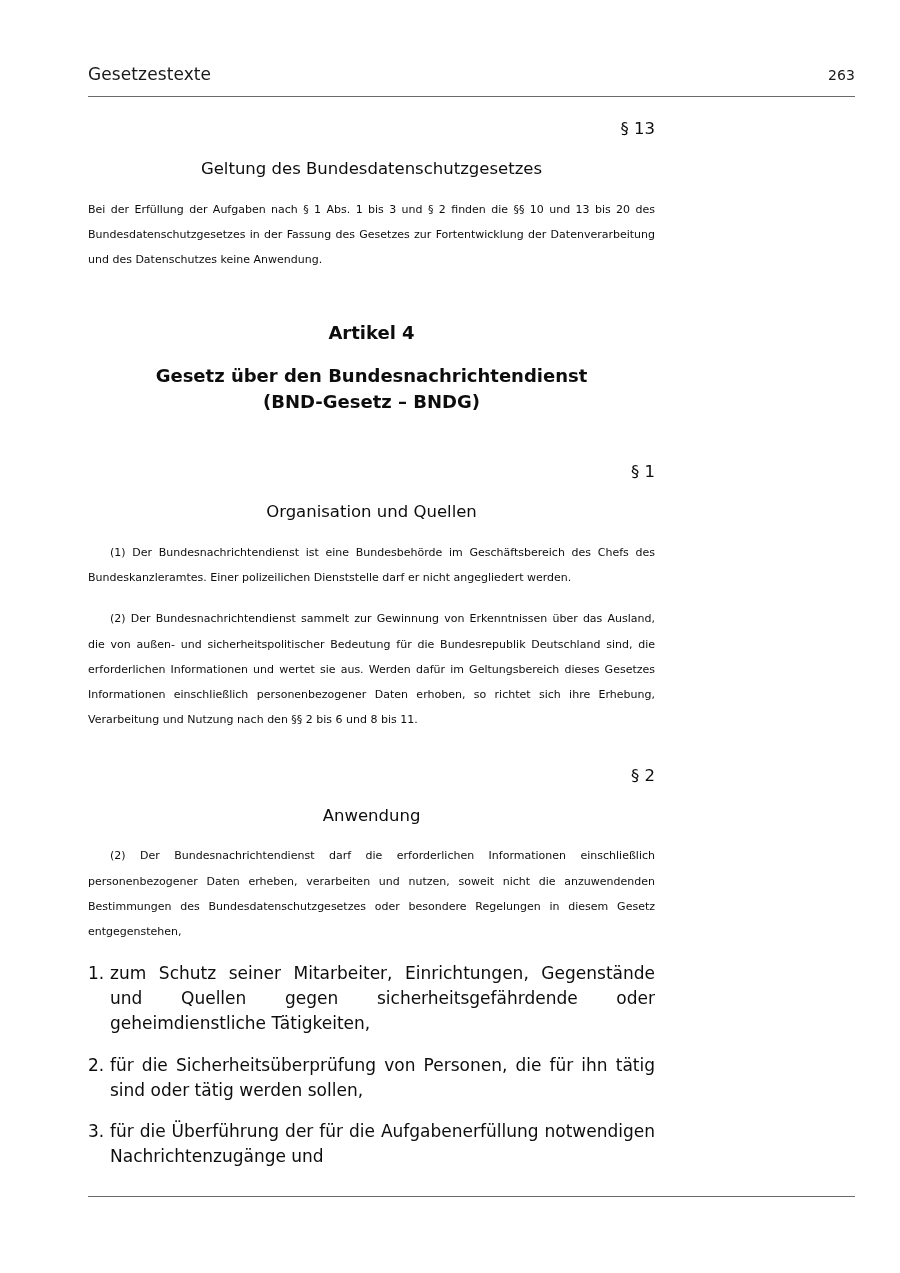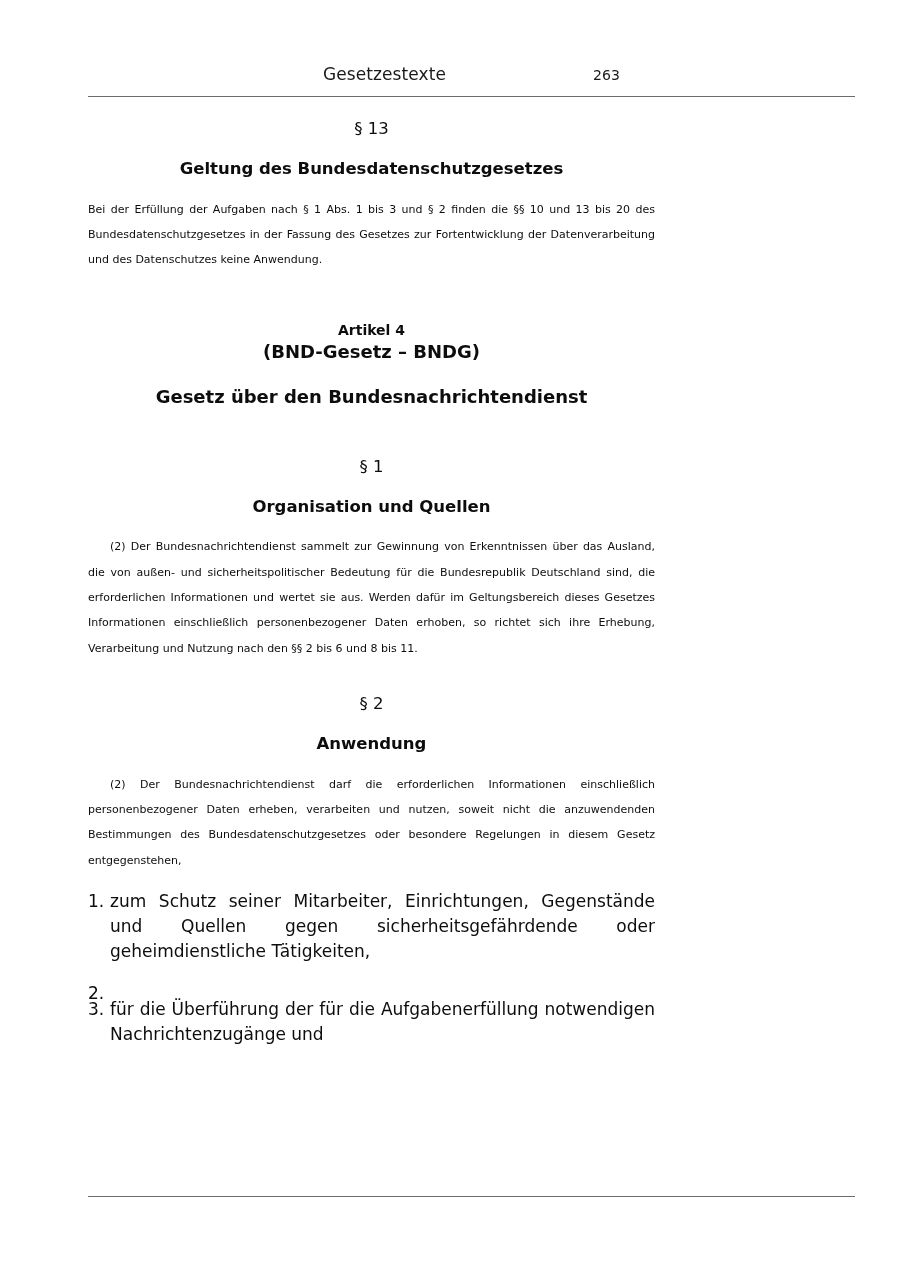--- a/index.html
+++ b/index.html
@@ -26,21 +26,21 @@
   }
 
   
   .header {
     position: absolute;
     left: 88px;
     top: 64px;
     width: 767px;
     display: flex;
     align-items: baseline;
-    justify-content: center;
+    justify-content: space-between;
     font-size: 17px;
     color: #1a1a1a;
   }
   .header-title {
     font-size: 17px;
     letter-spacing: 0.1px;
     margin-right: 140px;
   }
   .header-pageno {
     font-size: 14px;
@@ -60,29 +60,29 @@
 
   
   .column {
     position: absolute;
     left: 88px;
     top: 112px;
     width: 567px;
   }
 
   .sec-num {
-    text-align: center;
+    text-align: right;
     font-size: 16.5px;
     line-height: 1.3;
     margin: 0;
     padding-top: 6px;
   }
   .sec-title {
     text-align: center;
-    font-weight: bold;
+    font-weight: normal;
     font-size: 16.5px;
     line-height: 1.35;
     margin: 0;
     padding-top: 19px;
   }
 
   .para {
     text-align: justify;
     text-justify: inter-word;
     font-size: 11px;
@@ -90,21 +90,21 @@
     margin: 0;
     padding-top: 16px;
     hyphens: manual;
   }
   .para.indent { text-indent: 22px; }
 
   
   .art-num {
     text-align: center;
     font-weight: bold;
-    font-size: 14px;
+    font-size: 18px;
     line-height: 1.3;
     margin: 0;
     padding-top: 48px;
   }
   .art-title {
     text-align: center;
     font-weight: bold;
     font-size: 18px;
     line-height: 26px;
     margin: 0;
@@ -155,48 +155,50 @@
   <div class="column">
 
     <p class="sec-num">§ 13</p>
 
     <p class="sec-title">Geltung des Bundesdatenschutzgesetzes</p>
 
     <p class="para">Bei der Erfüllung der Aufgaben nach § 1 Abs. 1 bis 3 und § 2 finden die §§ 10 und 13 bis 20 des Bundesdatenschutzgesetzes in der Fassung des Gesetzes zur Fortentwicklung der Datenverarbeitung und des Datenschutzes keine Anwendung.</p>
 
     <p class="art-num">Artikel 4</p>
 
+    <p class="art-title">Gesetz über den Bundesnachrichtendienst</p>
+
     <p class="art-title" style="padding-top:0;">(BND-Gesetz – BNDG)</p>
 
-    <p class="art-title">Gesetz über den Bundesnachrichtendienst</p>
-
     <div class="gap-lg"></div>
 
     <p class="sec-num">§ 1</p>
 
     <p class="sec-title">Organisation und Quellen</p>
 
+    <p class="para indent">(1) Der Bundesnachrichtendienst ist eine Bundesbehörde im Geschäftsbereich des Chefs des Bundeskanzleramtes. Einer polizeilichen Dienststelle darf er nicht angegliedert werden.</p>
 
     <p class="para indent">(2) Der Bundesnachrichtendienst sammelt zur Gewinnung von Erkenntnissen über das Ausland, die von außen- und sicherheitspolitischer Bedeutung für die Bundesrepublik Deutschland sind, die erforderlichen Informationen und wertet sie aus. Werden dafür im Geltungsbereich dieses Gesetzes Informationen einschließlich personenbezogener Daten erhoben, so richtet sich ihre Erhebung, Verarbeitung und Nutzung nach den §§ 2 bis 6 und 8 bis 11.</p>
 
     <div class="gap-md"></div>
 
     <p class="sec-num">§ 2</p>
 
     <p class="sec-title">Anwendung</p>
 
     <p class="para indent">(2) Der Bundesnachrichtendienst darf die erforderlichen Informationen einschließlich personenbezogener Daten erheben, verarbeiten und nutzen, soweit nicht die anzuwendenden Bestimmungen des Bundesdatenschutzgesetzes oder besondere Regelungen in diesem Gesetz entgegenstehen,</p>
 
     <ol class="numlist">
       <li>
         <span class="marker">1.</span>
         <span class="itemtext">zum Schutz seiner Mitarbeiter, Einrichtungen, Gegenstände und Quellen gegen sicherheitsgefährdende oder geheimdienstliche Tätigkeiten,</span>
       </li>
       <li>
         <span class="marker">2.</span>
+        <span class="itemtext">für die Sicherheitsüberprüfung von Personen, die für ihn tätig sind oder tätig werden sollen,</span>
       </li>
       <li>
         <span class="marker">3.</span>
         <span class="itemtext">für die Überführung der für die Aufgabenerfüllung notwendigen Nachrichtenzugänge und</span>
       </li>
     </ol>
 
   </div>
 
   <div class="rule rule-bot"></div>

